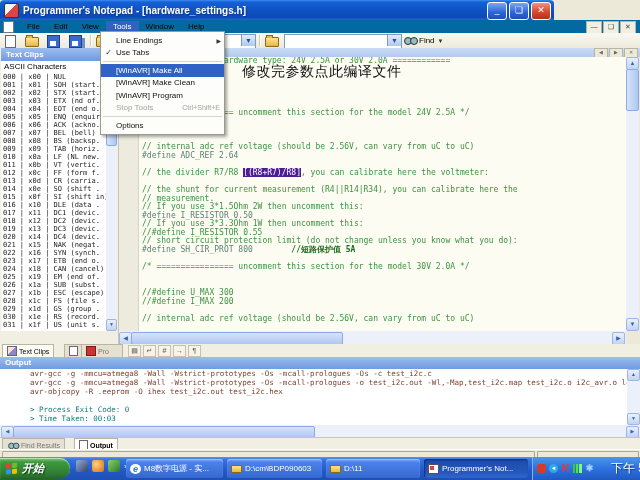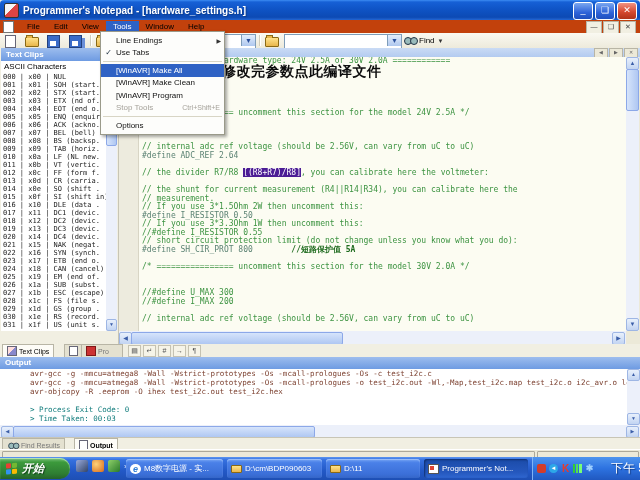--- a/index.html
+++ b/index.html
@@ -1,31 +1,31 @@
 <!DOCTYPE html>
 <html><head>
 <meta charset="utf-8">
 <style>
   html,body{margin:0;padding:0;background:#555;}
   #screen{position:relative;width:640px;height:480px;overflow:hidden;
     font-family:"Liberation Sans",sans-serif;background:#ECE9D8;}
   
-  .titlebar{position:absolute;left:0;top:0;width:640px;height:20px;
+  .titlebar{position:absolute;left:0;top:0;width:554px;height:20px;
     background:linear-gradient(180deg,#3C8CF3 0%,#1660D6 10%,#0F54C6 45%,#0C4AB4 86%,#2466D2 100%);
     border-radius:4px 4px 0 0;display:flex;align-items:center;color:#fff;}
   .app-icon{width:13px;height:13px;margin:0 4px 0 4px;border-radius:2px;
     background:linear-gradient(135deg,#f5f5f5 0 45%,#d44 45% 100%);border:1px solid #333;}
   .title-text{font-size:10px;font-weight:bold;text-shadow:1px 1px 1px #0b3a8a;white-space:nowrap;}
   .winbtns{position:absolute;right:3px;top:2px;display:flex;gap:2px;}
   .wbtn{width:18px;height:16px;border:1px solid #fff;border-radius:3px;color:#fff;
     font-size:9px;line-height:14px;text-align:center;
     background:linear-gradient(180deg,#7BA7F0,#2E63D8 60%,#1F4FBE);}
   .wbtn.close{background:linear-gradient(180deg,#F09383,#D6492F 55%,#B03319);}
   
-  .menubar{position:absolute;left:0;top:20px;width:640px;height:13px;background:#c2410c;
+  .menubar{position:absolute;left:0;top:20px;width:640px;height:13px;background:#0369a1;
     border-bottom:1px solid #D8D5C5;display:flex;align-items:center;font-size:8px;}
   .mdi-doc{width:9px;height:10px;background:#fff;border:1px solid #777;margin:0 6px 0 3px;}
   .menu-title{padding:1px 7px;height:11px;line-height:11px;color:#000;}
   .menu-title.active{background:#2F62C4;color:#fff;}
   .mdi-btns{position:absolute;right:4px;top:1px;display:flex;gap:1px;}
   .mdibtn{width:14px;height:11px;font-size:7px;line-height:10px;text-align:center;color:#444;
     background:#F1EFE2;border:1px solid #B8B5A5;}
   
   .toolbar{position:absolute;left:0;top:33px;width:640px;height:15px;
     background:linear-gradient(180deg,#FAF9F2,#EDEADB);border-bottom:1px solid #D8D5C5;}
@@ -75,21 +75,21 @@
   .sb-thumb.h{background:linear-gradient(180deg,#D6E4FB,#AFC7F2);}
   
   .editor{position:absolute;left:118px;top:57px;width:508px;height:274px;background:#FCFCF2;overflow:hidden;}
   .gutter{position:absolute;left:0;top:0;width:20px;height:274px;background:#EDEBDE;border-right:1px solid #D8D5C5;}
   .code{position:absolute;left:24px;top:0;width:484px;font-family:"DejaVu Sans Mono",monospace;font-size:8px;}
   .ed-line{height:8.6px;line-height:8.6px;white-space:pre;}
   .cm{color:#3C9341;}
   .df{color:#5B8273;}
   .zh{color:#1F6B1F;font-weight:bold;}
   .sel{background:#4c1d95;color:#fff;}
-  .annotation{position:absolute;left:222px;top:63px;font-size:14px;font-weight:bold;color:#0d0d0d;
+  .annotation{position:absolute;left:242px;top:63px;font-size:14px;font-weight:normal;color:#0d0d0d;
     letter-spacing:0.5px;white-space:nowrap;}
   
   .ed-vsb{left:626px;top:57px;width:13px;height:274px;}
   .ed-hsb{left:118px;top:331px;width:508px;height:13px;}
   
   .bottomrow{position:absolute;left:0;top:344px;width:640px;height:13px;background:#F1EFE2;}
   .ptab{position:absolute;top:0;height:12px;font-size:7px;line-height:11px;display:flex;align-items:center;
     gap:2px;padding:0 4px;border:1px solid #B8B5A5;background:#E4E1D0;color:#777;}
   .ptab.active{background:#FDFCF7;color:#000;border-bottom-color:#FDFCF7;}
   .clip-ic{width:8px;height:8px;background:linear-gradient(135deg,#fdd 0 50%,#88c 50% 100%);border:1px solid #667;}

